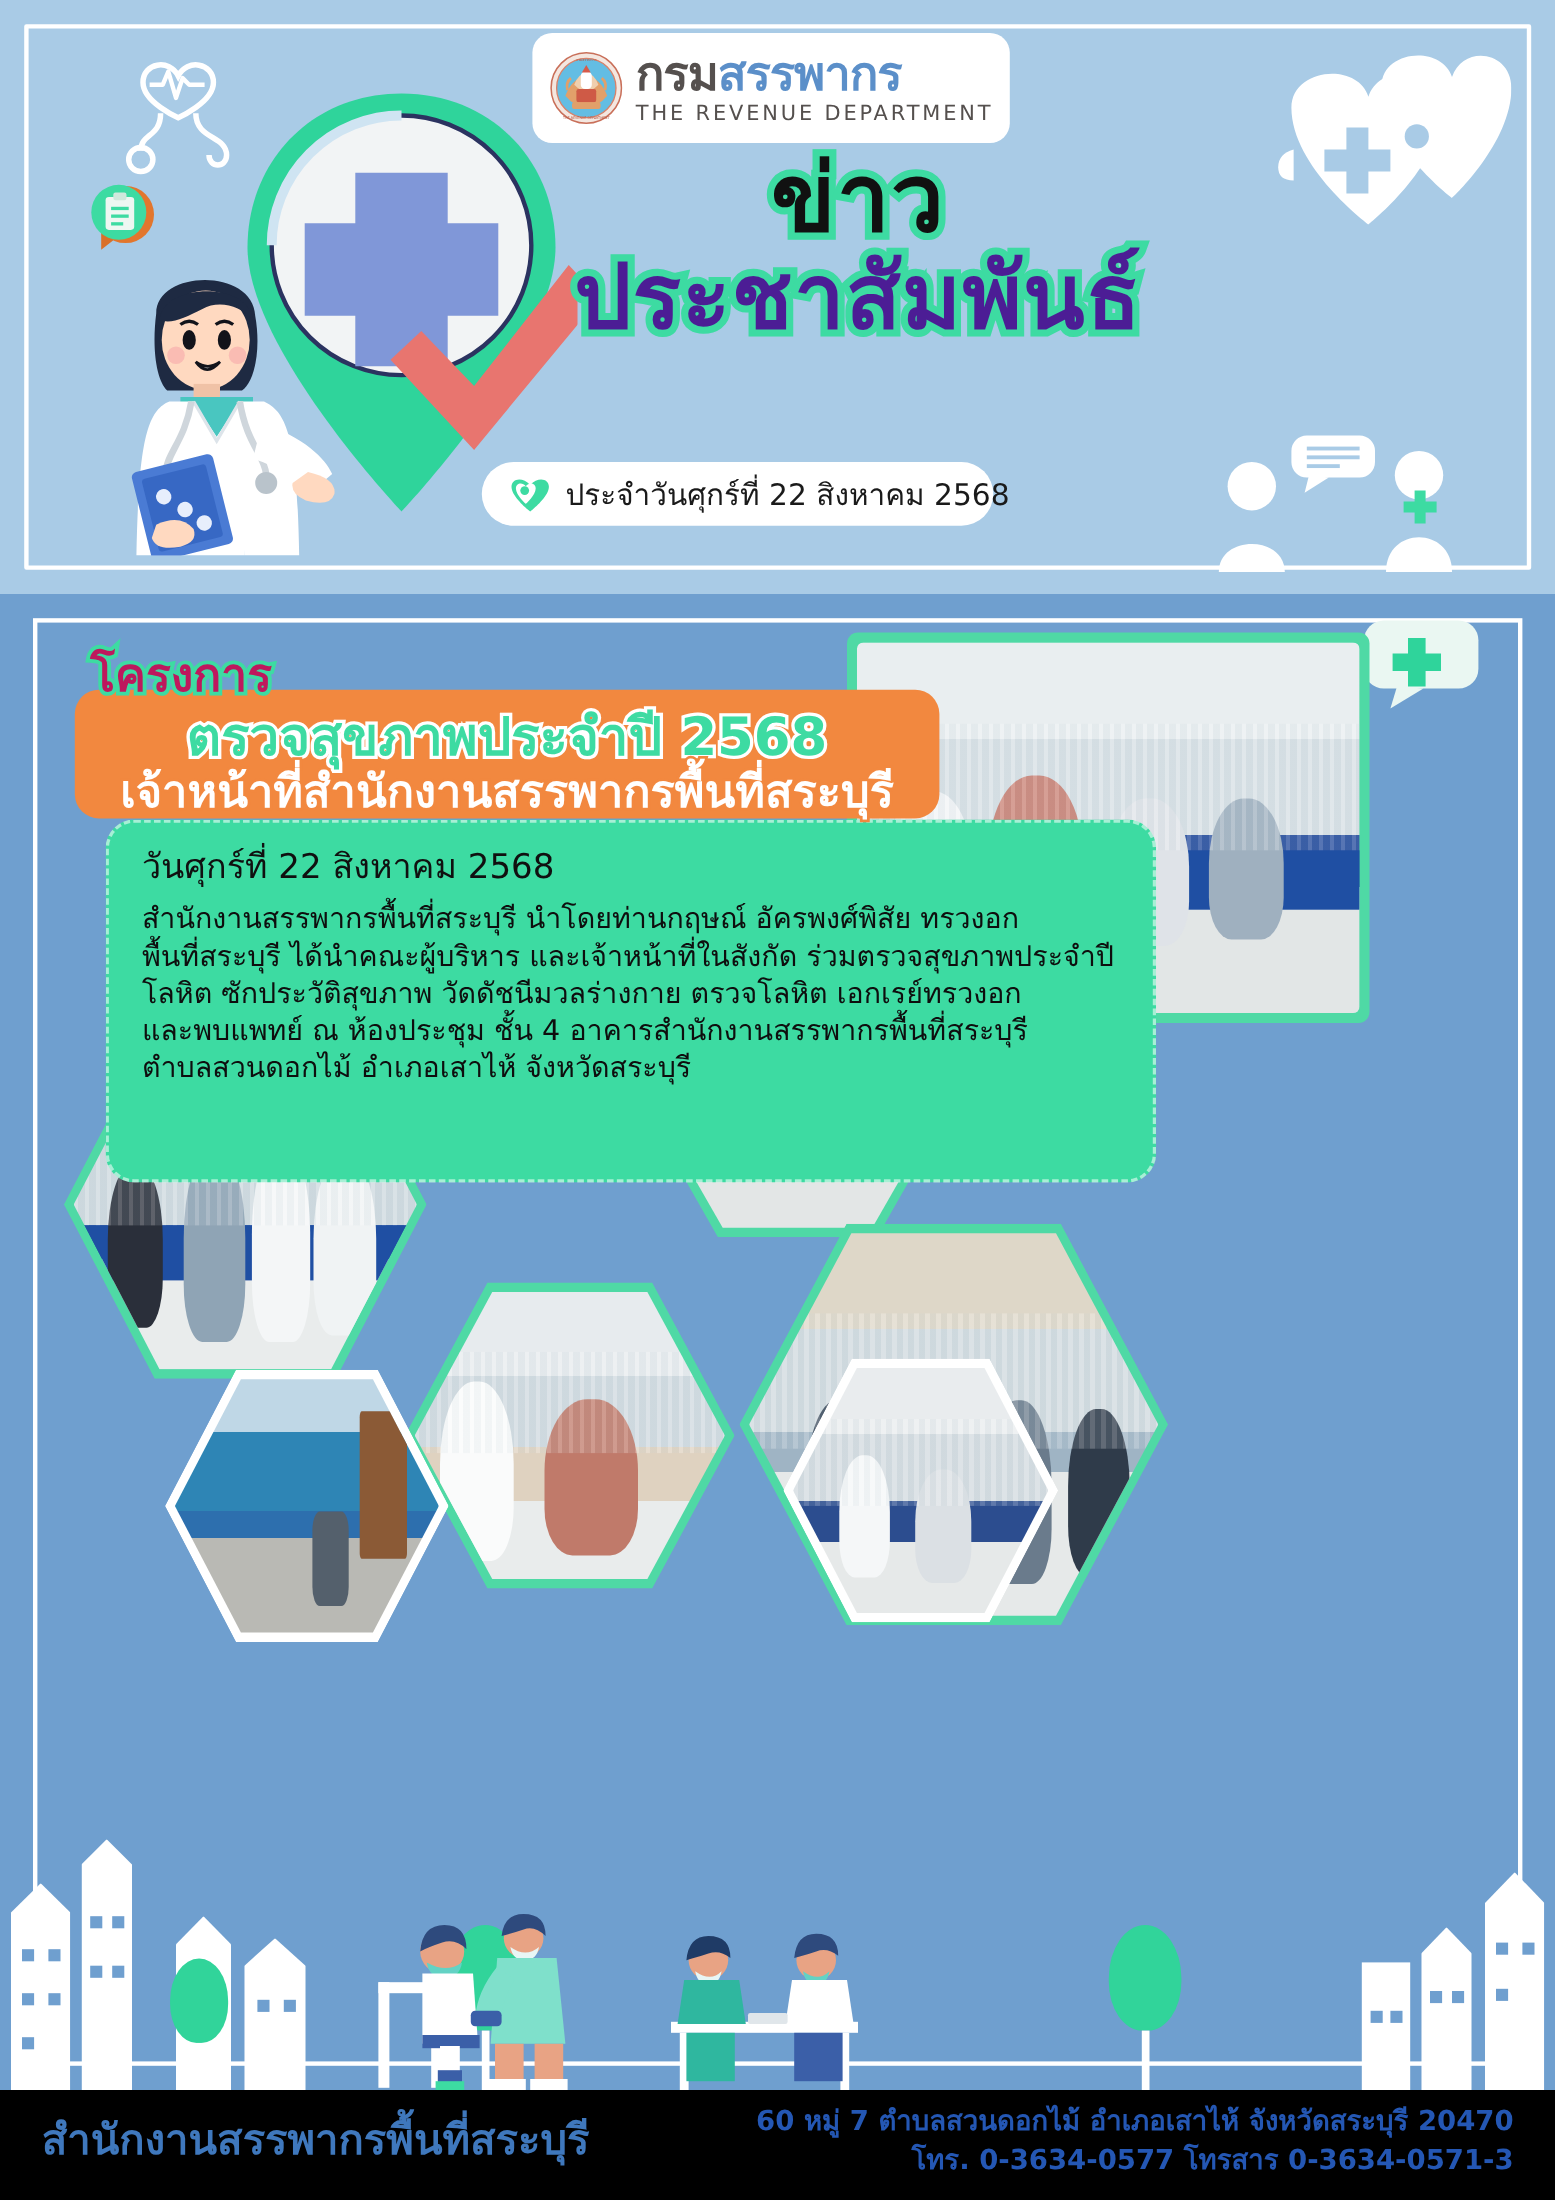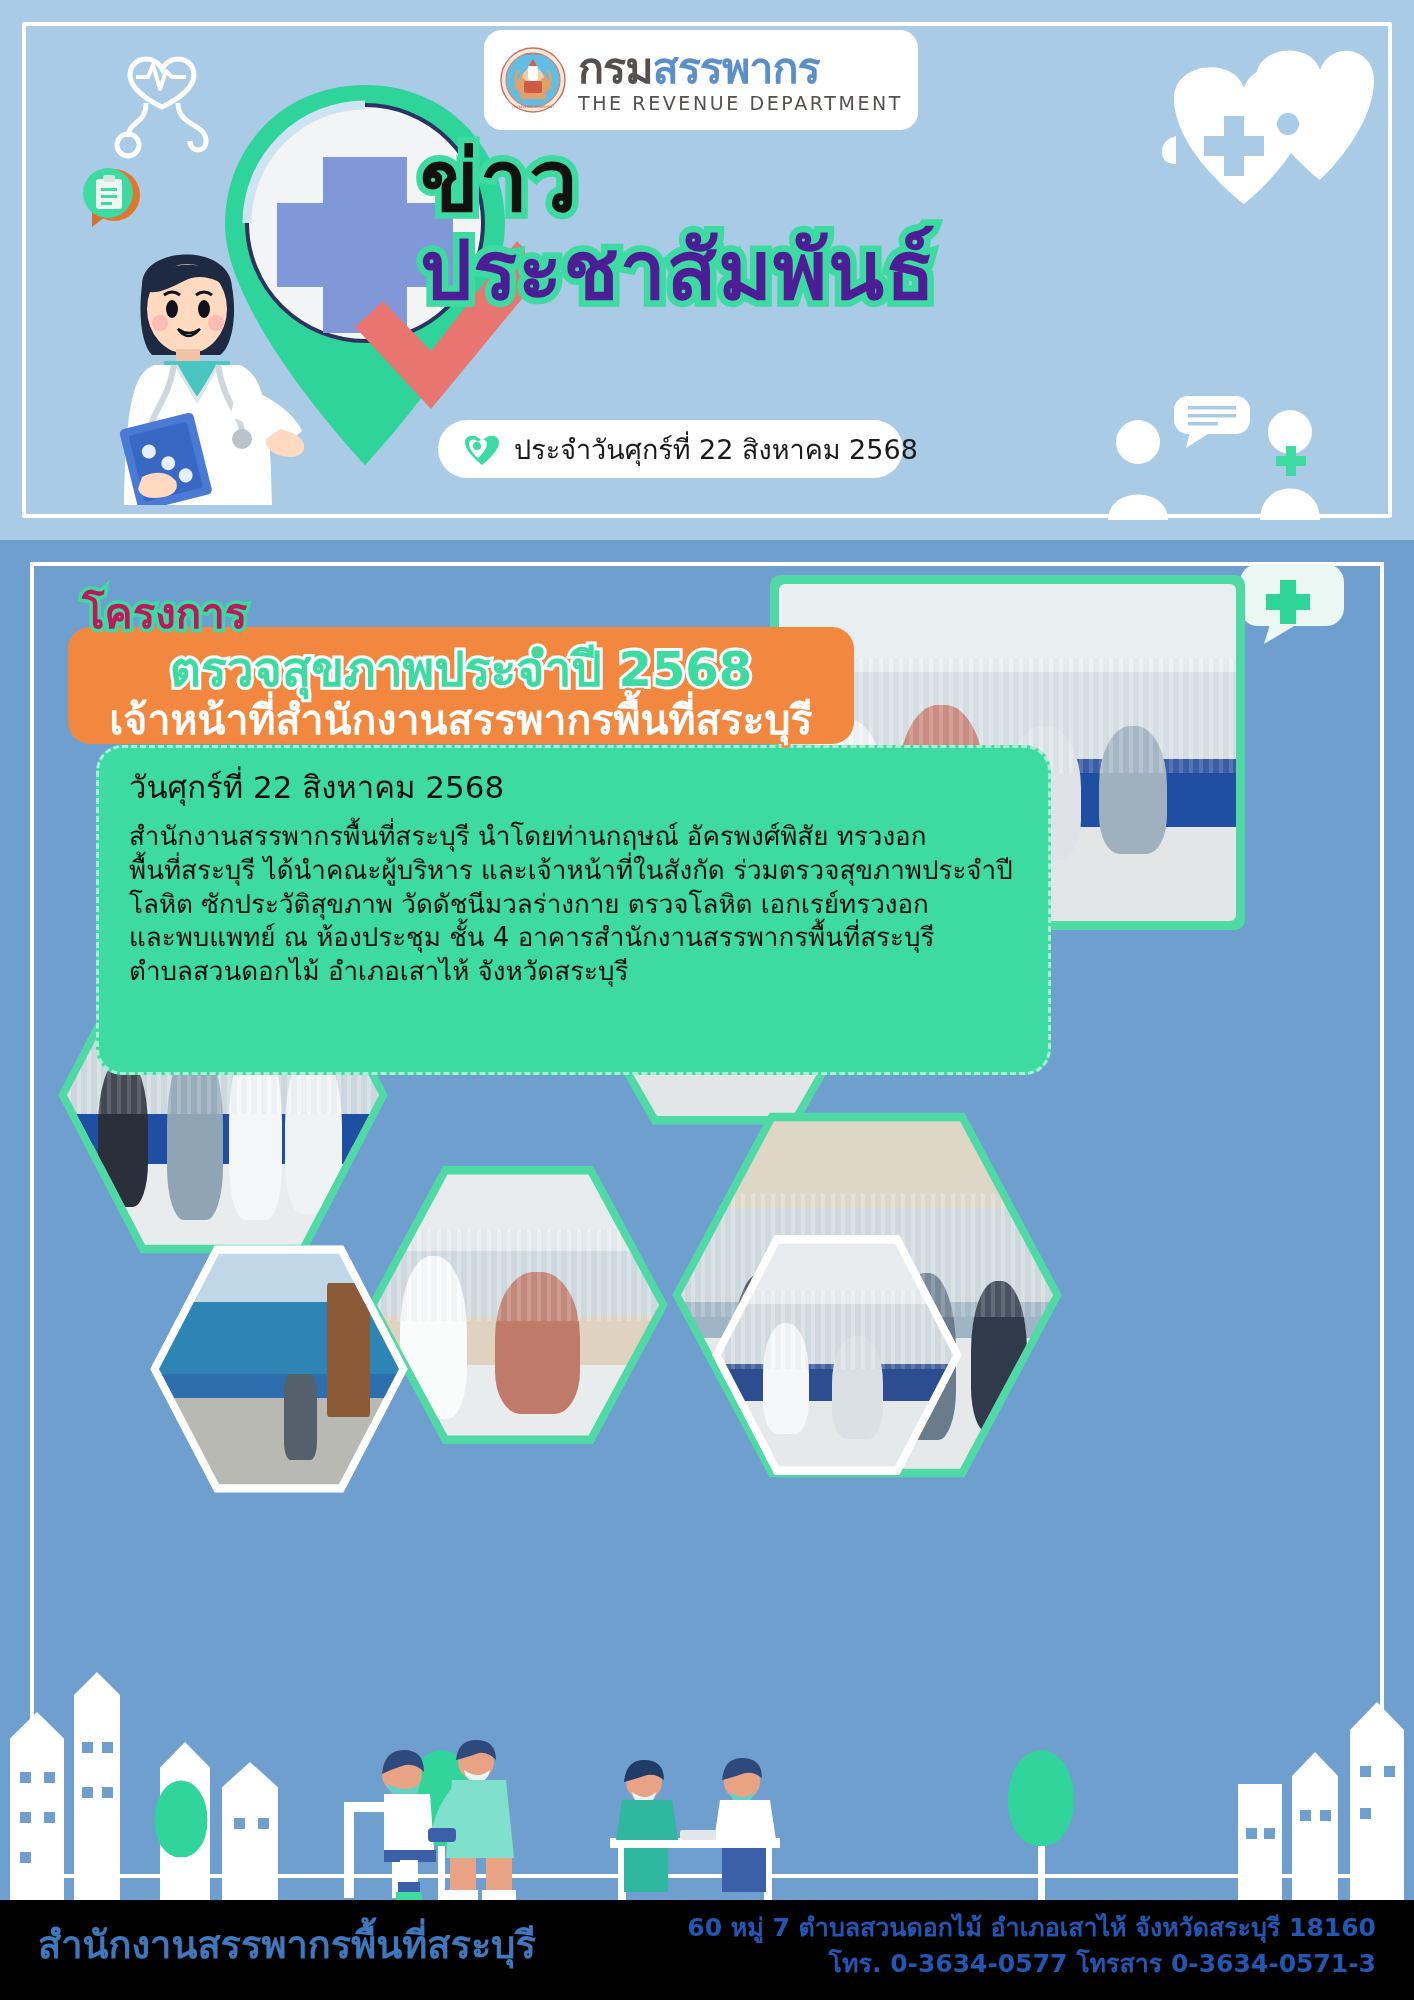--- a/index.html
+++ b/index.html
@@ -79,21 +79,21 @@
     letter-spacing: 2.6px;
     margin-top: 4px;
     white-space: nowrap;
   }
 
   
   .headline {
     position: absolute;
     left: 420px; top: 138px;
     width: 720px;
-    text-align: left;
+    text-align: center;
     line-height: 1;
   }
   .hl-1 {
     font-size: 86px;
     font-weight: 700;
     color: #111111;
     -webkit-text-stroke: 13px #3ddba2;
     paint-order: stroke fill;
     letter-spacing: 1px;
   }
@@ -656,18 +656,18 @@
 
     <div class="tree" style="left:148px; transform:scale(.8); transform-origin:bottom center;">
       <div class="crown"></div>
         <div class="trunk"></div>
     </div>
   </div>
 
   <div class="footer">
     <div class="footer-left">สำนักงานสรรพากรพื้นที่สระบุรี</div>
     <div class="footer-right">
-      <div>60 หมู่ 7 ตำบลสวนดอกไม้ อำเภอเสาไห้ จังหวัดสระบุรี 18160</div>
+      <div>60 หมู่ 7 ตำบลสวนดอกไม้ อำเภอเสาไห้ จังหวัดสระบุรี 20470</div>
       <div>โทร. 0-3634-0577 โทรสาร 0-3634-0571-3</div>
     </div>
   </div>
 
 </div>
 
 </body></html>

